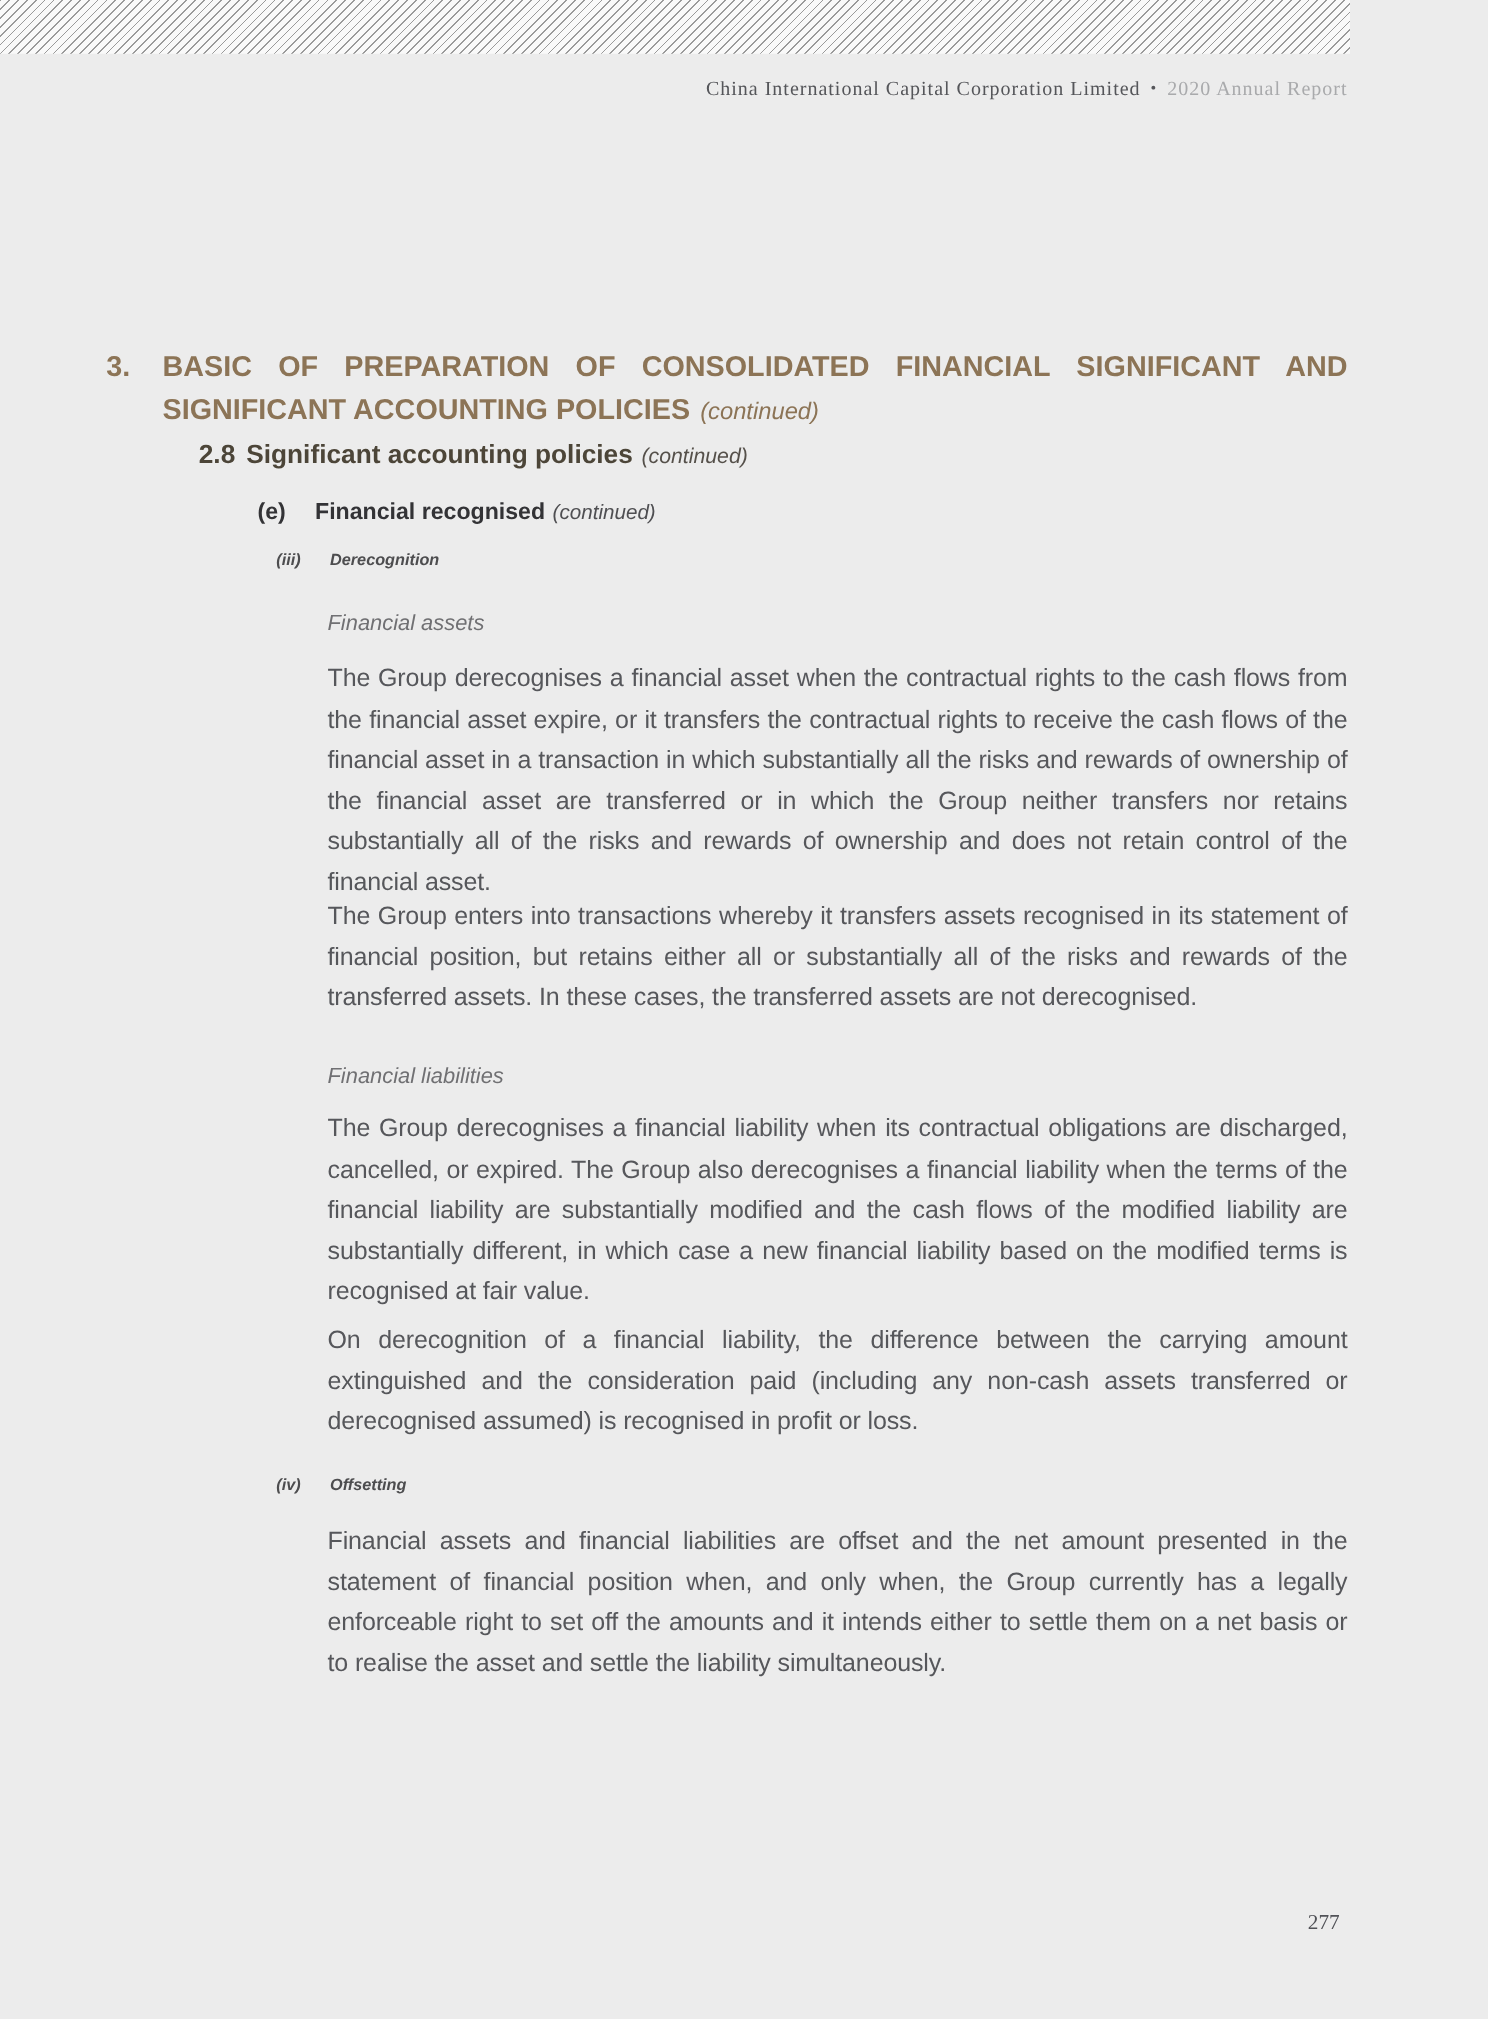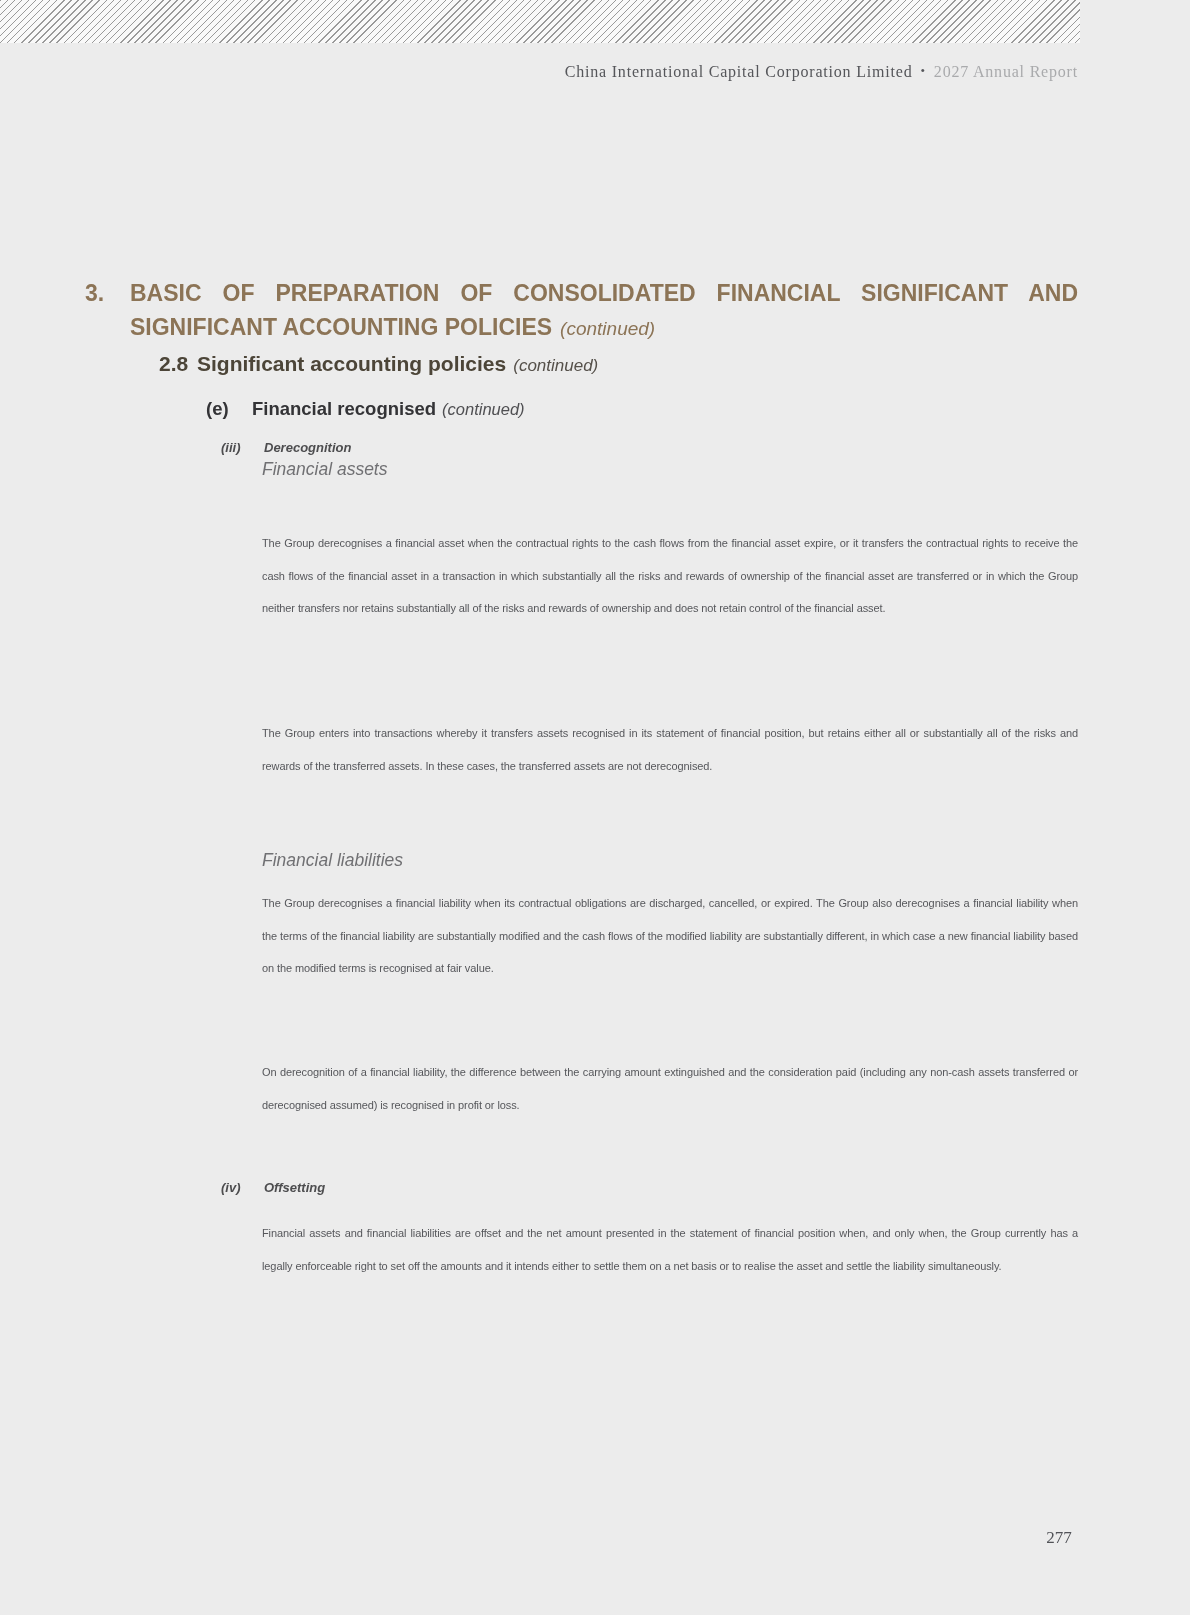--- a/index.html
+++ b/index.html
@@ -57,38 +57,38 @@
 
   
   .subtitle{
     position:absolute;left:262px;
     font-style:italic;font-size:17.5px;color:#707073;white-space:nowrap;
   }
 
   
   .para{
     position:absolute;left:262px;width:816px;
-    text-align:justify;font-size:11px;line-height:32.5px;
+    text-align:justify;font-size:20px;line-height:32.5px;
     letter-spacing:-0.1px;color:#56575b;
   }
 
   .pageno{
     position:absolute;top:1528px;left:1038px;width:42px;text-align:center;
     font-family:"Liberation Serif",serif;font-size:17px;color:#515257;
   }
 </style>
 </head>
 <body>
 
 <div class="page">
 
   <div class="hatch"></div>
 
   <div class="doc-header">
-    <span>China International Capital Corporation Limited</span><span class="bullet">•</span><span class="light">2027 Annual Report</span>
+    <span>China International Capital Corporation Limited</span><span class="bullet">•</span><span class="light">2020 Annual Report</span>
   </div>
 
   <div class="h1">
     <span class="num">3.</span>
     <div class="text">
       <div class="line1">BASIC OF PREPARATION OF CONSOLIDATED FINANCIAL SIGNIFICANT AND</div>
       <div class="line2">
         <span>SIGNIFICANT ACCOUNTING POLICIES</span><span class="continued">(continued)</span>
       </div>
     </div>
@@ -99,21 +99,21 @@
   </div>
 
   <div class="h3">
     <span class="num">(e)</span><span>Financial recognised</span><span class="continued">(continued)</span>
   </div>
 
   <div class="h4" style="top:440px;">
     <span class="num">(iii)</span><span>Derecognition</span>
   </div>
 
-  <div class="subtitle" style="top:459px;">Financial assets</div>
+  <div class="subtitle" style="top:488px;">Financial assets</div>
 
   <div class="para" style="top:527px;">The Group derecognises a financial asset when the contractual rights to the cash flows from the financial asset expire, or it transfers the contractual rights to receive the cash flows of the financial asset in a transaction in which substantially all the risks and rewards of ownership of the financial asset are transferred or in which the Group neither transfers nor retains substantially all of the risks and rewards of ownership and does not retain control of the financial asset.</div>
 
   <div class="para" style="top:717px;">The Group enters into transactions whereby it transfers assets recognised in its statement of financial position, but retains either all or substantially all of the risks and rewards of the transferred assets. In these cases, the transferred assets are not derecognised.</div>
 
   <div class="subtitle" style="top:850px;">Financial liabilities</div>
 
   <div class="para" style="top:887px;">The Group derecognises a financial liability when its contractual obligations are discharged, cancelled, or expired. The Group also derecognises a financial liability when the terms of the financial liability are substantially modified and the cash flows of the modified liability are substantially different, in which case a new financial liability based on the modified terms is recognised at fair value.</div>
 
   <div class="para" style="top:1056px;">On derecognition of a financial liability, the difference between the carrying amount extinguished and the consideration paid (including any non-cash assets transferred or derecognised assumed) is recognised in profit or loss.</div>

